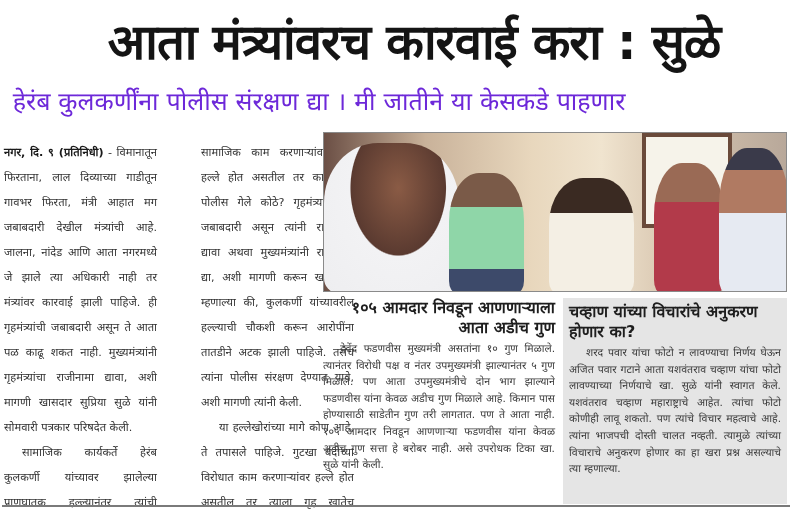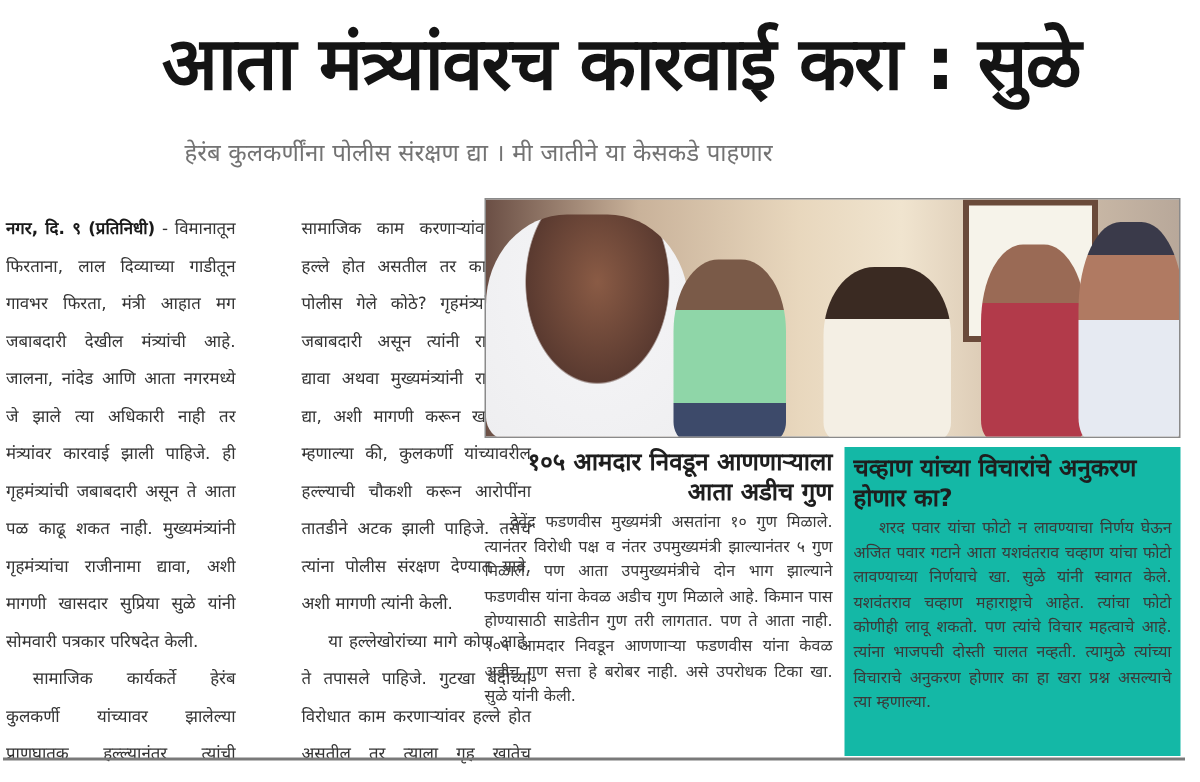--- a/index.html
+++ b/index.html
@@ -7,21 +7,21 @@
   body { position: relative; font-family: "DejaVu Sans", sans-serif; color: #1a1a1a; }
 
   .headline {
     position: absolute; left: 14px; top: 4px; width: 800px; height: 78px;
     font-family: "DejaVu Sans", sans-serif; font-weight: bold;
     font-size: 49px; line-height: 78px; letter-spacing: -1px;
     text-align: center; color: #141414; white-space: nowrap;
   }
   .subhead {
     position: absolute; left: 0; top: 84px; width: 638px; height: 36px;
-    font-size: 16px; line-height: 36px; text-align: center; color: #737373; white-space: nowrap;
+    font-size: 25px; line-height: 36px; text-align: center; color: #6d28d9; white-space: nowrap;
   }
 
   .col {
     position: absolute; top: 140px; width: 153px; height: 360px;
     font-size: 11.2px; line-height: 25px; color: #333; text-align: justify;
   }
   .col p { margin: 0; }
   .col .indent { text-indent: 1.6em; }
   .col1 { left: 4px; }
   .col2 { left: 163px; margin-left: 38px; }
@@ -46,21 +46,21 @@
   .article2 .title {
     font-weight: bold; font-size: 16px; line-height: 20px; color: #1e1e1e; text-align: right;
   }
   .article2 .body, .box .body {
     font-size: 10.6px; line-height: 16.6px; color: #3a3a3a; text-align: justify; margin-top: 2px;
   }
   .body .indent { text-indent: 1.6em; display: block; }
 
   .box {
     position: absolute; left: 563px; top: 298px; width: 224px; height: 206px;
-    background: #14b8a6; padding: 4px 6px 6px 6px;
+    background: #e5e5e5; padding: 4px 6px 6px 6px;
   }
   .box .title {
     font-weight: bold; font-size: 16px; line-height: 20px; color: #1e1e1e;
   }
 
   .rule-bottom { position: absolute; left: 2px; top: 505px; width: 788px; height: 2px; background: #7a7a7a; }
 </style>
 </head>
 <body>
 

